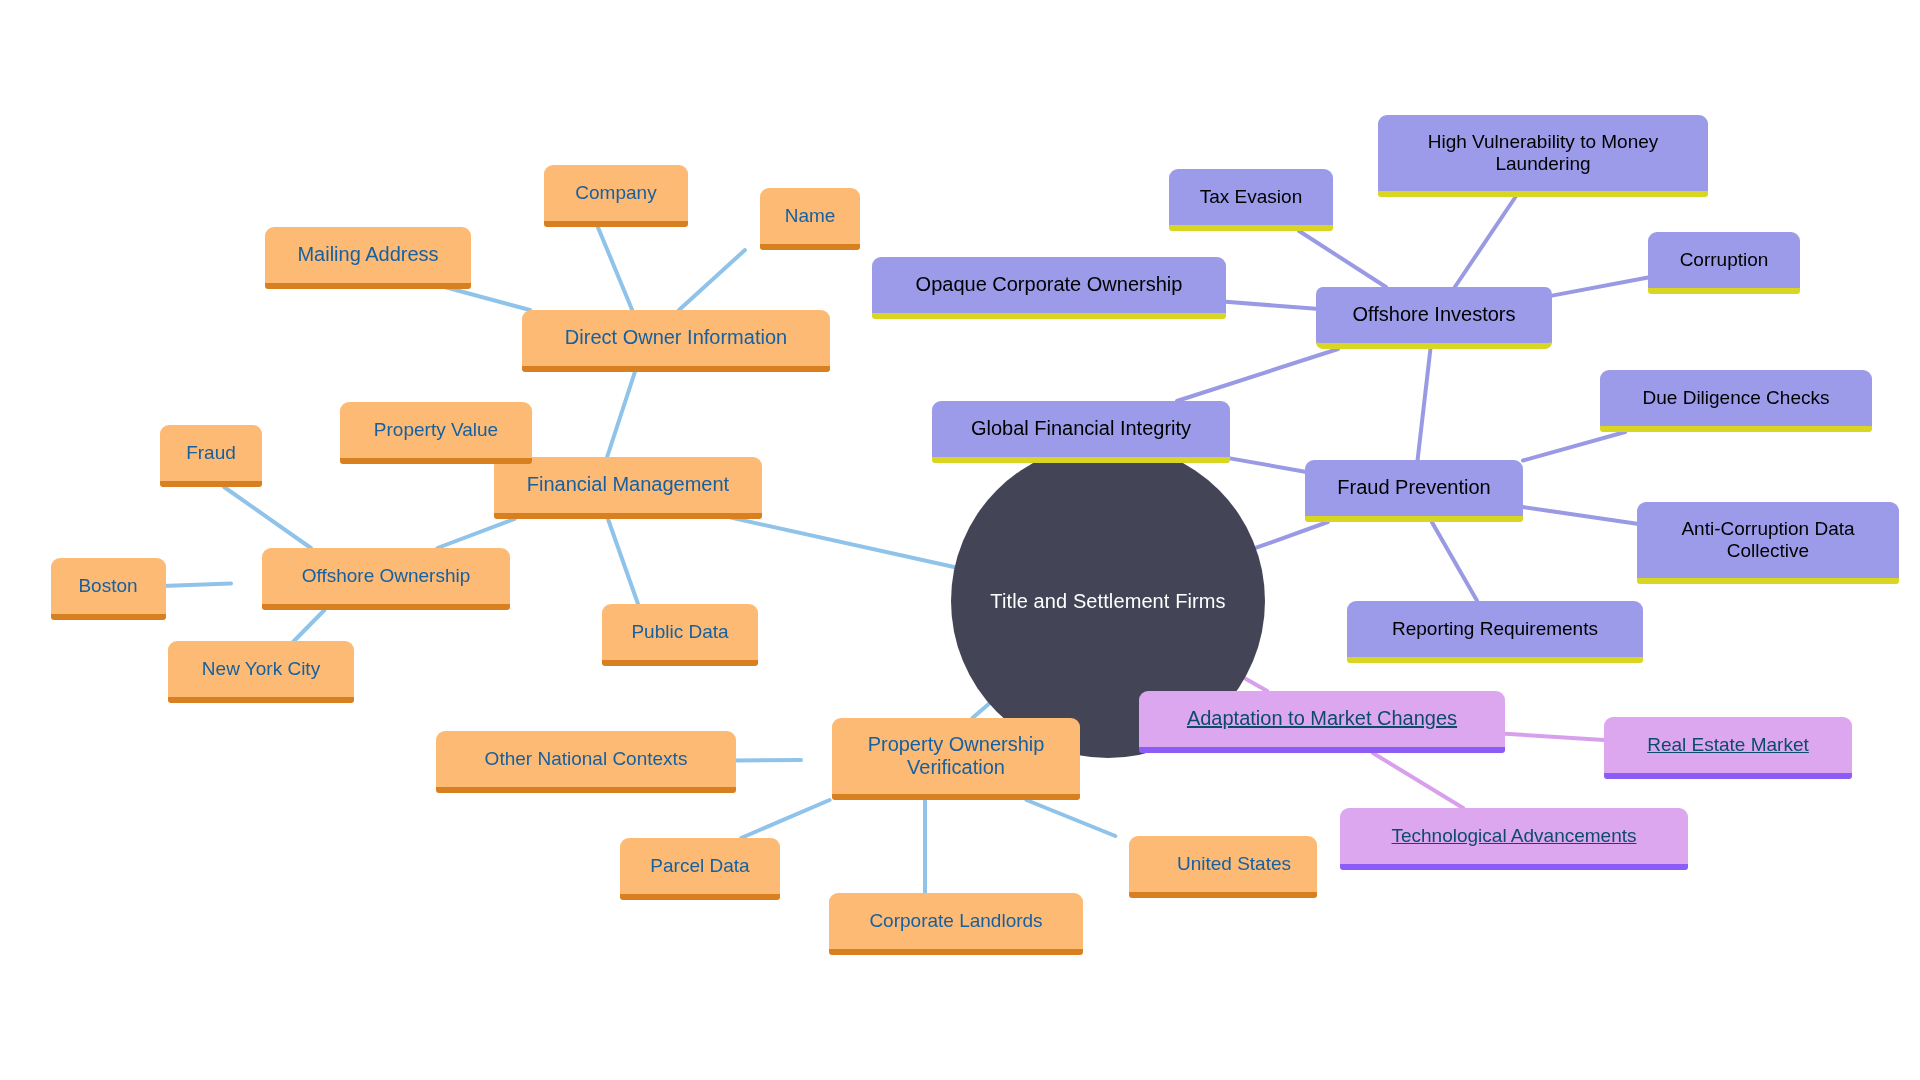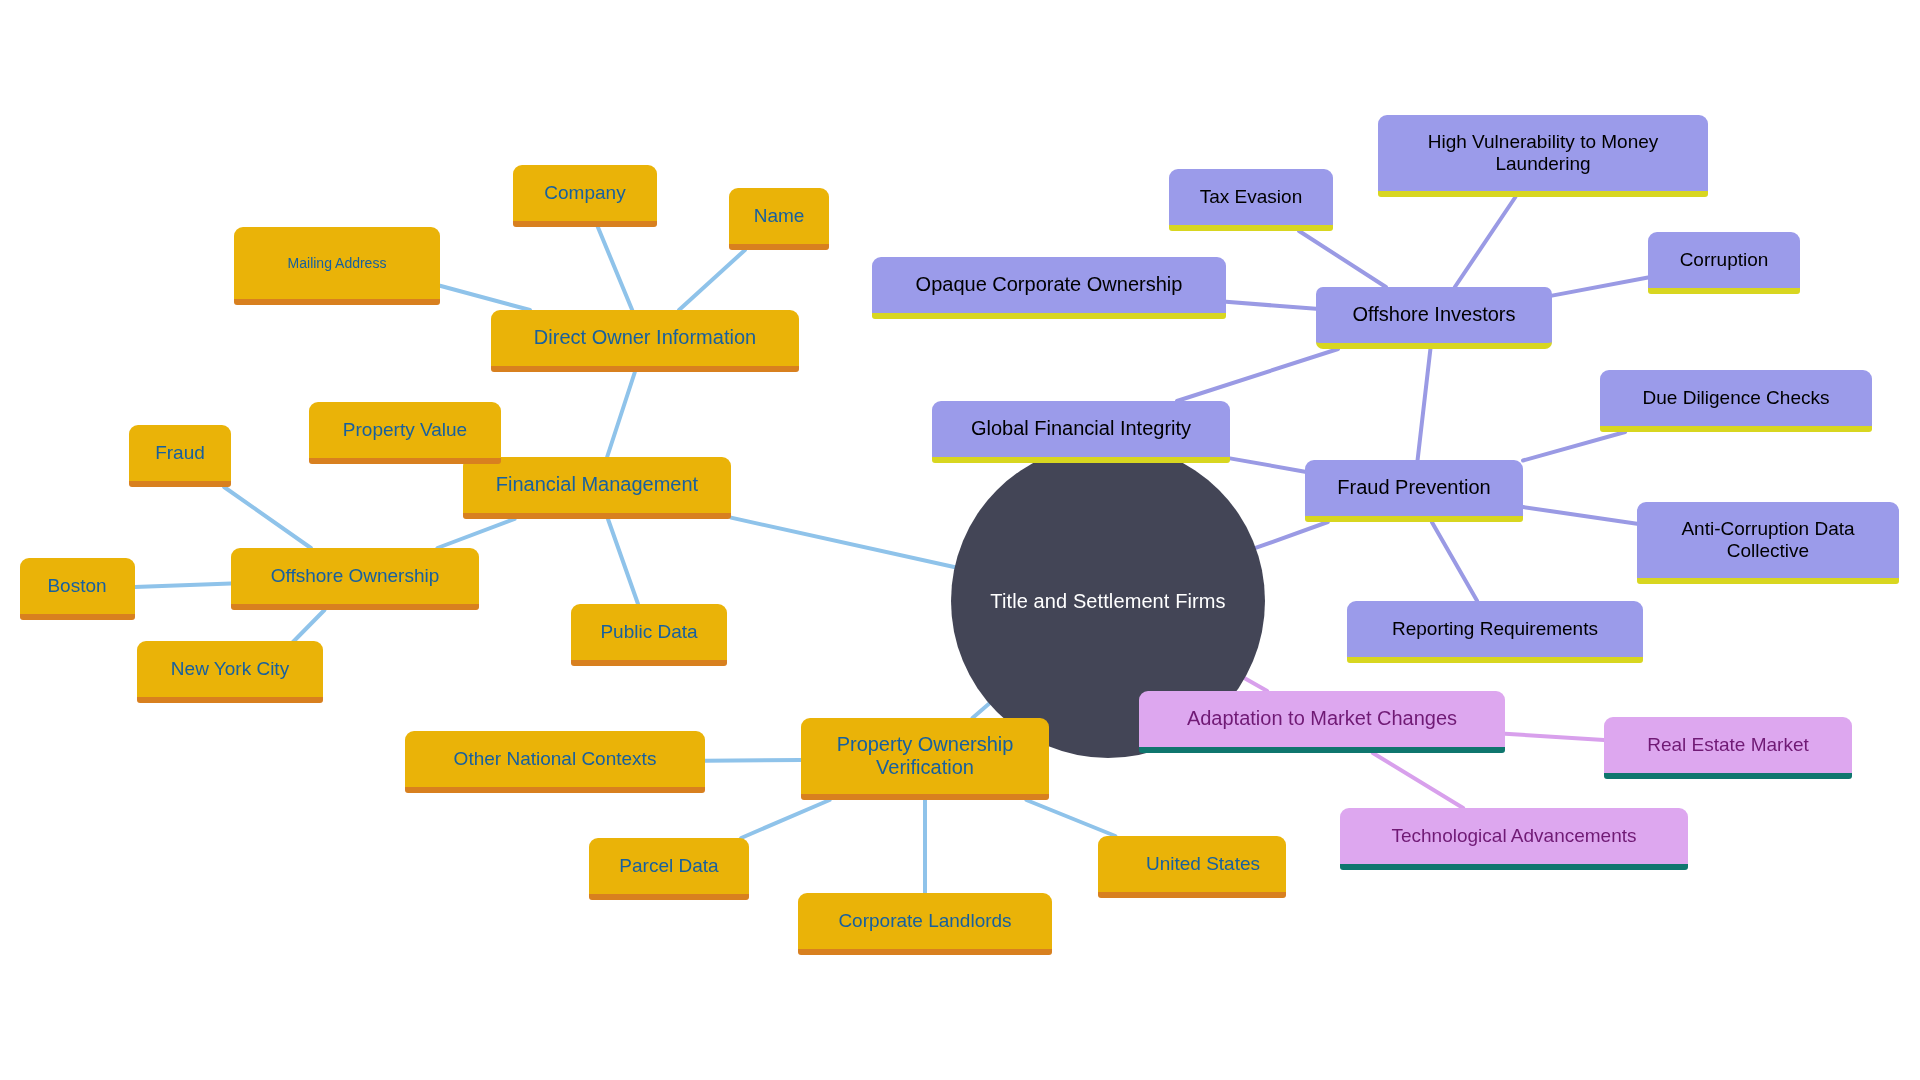--- a/index.html
+++ b/index.html
@@ -10,23 +10,23 @@
   }
   #canvas{position:absolute;inset:0;width:1920px;height:1080px;}
   #edges{position:absolute;left:0;top:0;width:1920px;height:1080px;}
   .node{
     position:absolute;box-sizing:border-box;
     display:flex;align-items:center;justify-content:center;
     text-align:center;border-radius:9px 9px 3px 3px;
     line-height:1.17;padding:6px 14px;
     white-space:pre-line;
   }
-  .node.blue{background:#eab308;color:#17609f;border-bottom:6px solid #d8801f;}
+  .node.blue{background:#fdba74;color:#17609f;border-bottom:6px solid #d8801f;margin-left:31px;}
   .node.purple{background:#9b9bea;color:#000000;border-bottom:6px solid #d8d620;}
-  .node.magenta{background:#dda7ef;color:#701a75;border-bottom:6px solid #0f766e;}
+  .node.magenta{background:#dda7ef;color:#0c4a6e;border-bottom:6px solid #8b5cf6;text-decoration:underline;}
   .center-node{
     position:absolute;border-radius:50%;background:#434556;color:#ffffff;
     display:flex;align-items:center;justify-content:center;text-align:center;
     font-size:20px;letter-spacing:.1px;
   }
 </style>
 </head>
 <body>
 
 <div id="canvas">
@@ -64,21 +64,21 @@
       <line x1="1372.871794871795" y1="753" x2="1463.128205128205" y2="808" stroke="#d8a0ec" stroke-width="4" stroke-linecap="round"></line>
     </svg>
   <div id="node-layer">
       <div class="center-node" style="left: 951px; top: 444px; width: 314px; height: 314px;">
         <span>Title and Settlement Firms</span>
       </div>
       <div class="node blue" style="left: 463px; top: 457px; width: 268px; height: 62px; font-size: 20px; text-align: center;"><span>Financial Management</span></div>
       <div class="node blue" style="left: 491px; top: 310px; width: 308px; height: 62px; font-size: 20px;"><span>Direct Owner Information</span></div>
       <div class="node blue" style="left: 513px; top: 165px; width: 144px; height: 62px; font-size: 19px;"><span>Company</span></div>
       <div class="node blue" style="left: 729px; top: 188px; width: 100px; height: 62px; font-size: 19px;"><span>Name</span></div>
-      <div class="node blue" style="left: 234px; top: 227px; width: 206px; height: 78px; font-size: 14px;"><span>Mailing Address</span></div>
+      <div class="node blue" style="left: 234px; top: 227px; width: 206px; height: 62px; font-size: 20px;"><span>Mailing Address</span></div>
       <div class="node blue" style="left: 309px; top: 402px; width: 192px; height: 62px; font-size: 19px;"><span>Property Value</span></div>
       <div class="node blue" style="left: 571px; top: 604px; width: 156px; height: 62px; font-size: 19px;"><span>Public Data</span></div>
       <div class="node blue" style="left: 231px; top: 548px; width: 248px; height: 62px; font-size: 19px;"><span>Offshore Ownership</span></div>
       <div class="node blue" style="left: 129px; top: 425px; width: 102px; height: 62px; font-size: 19px;"><span>Fraud</span></div>
       <div class="node blue" style="left: 19.5px; top: 558px; width: 115px; height: 62px; font-size: 19px;"><span>Boston</span></div>
       <div class="node blue" style="left: 137px; top: 641px; width: 186px; height: 62px; font-size: 19px;"><span>New York City</span></div>
       <div class="node blue" style="left: 801px; top: 718px; width: 248px; height: 82px; font-size: 20px;"><span>Property Ownership
 Verification</span></div>
       <div class="node blue" style="left: 405px; top: 731px; width: 300px; height: 62px; font-size: 19px;"><span>Other National Contexts</span></div>
       <div class="node blue" style="left: 589px; top: 838px; width: 160px; height: 62px; font-size: 19px;"><span>Parcel Data</span></div>

